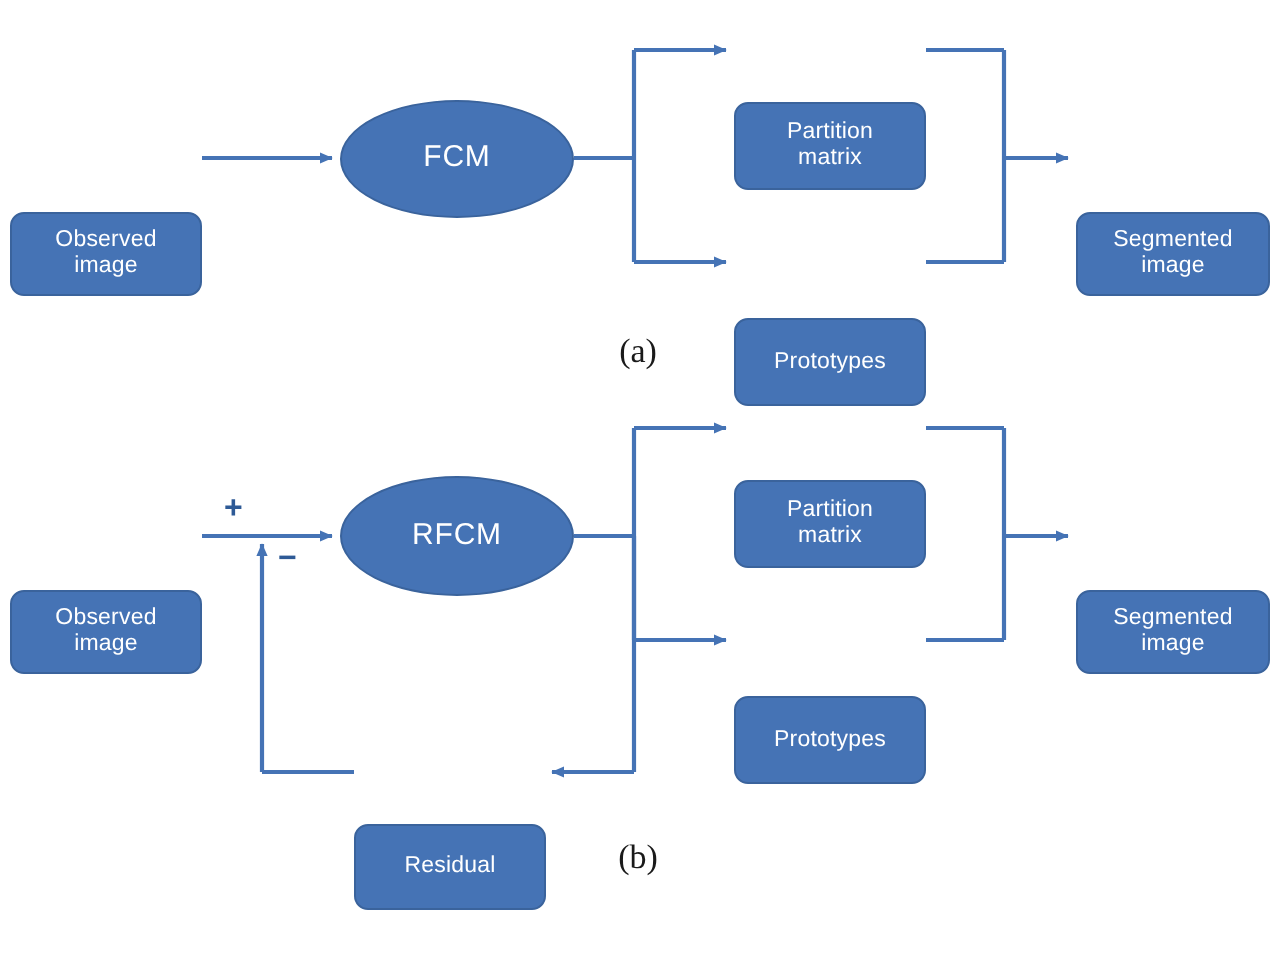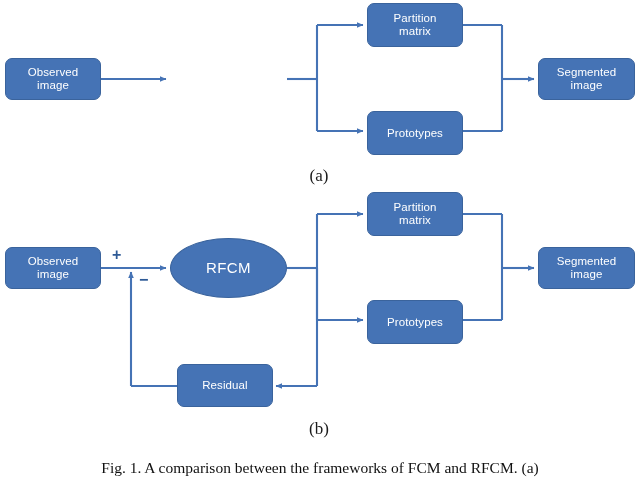--- a/index.html
+++ b/index.html
@@ -7,21 +7,21 @@
     width:640px;height:478px;background:#ffffff;overflow:hidden;
     font-family:"Liberation Sans", sans-serif;position:relative;
   }
   #figure{position:absolute;left:0;top:0;width:640px;height:478px;}
   .node{
     position:absolute;box-sizing:border-box;
     background:#4573B5;border:1px solid #3A639C;
     color:#ffffff;display:flex;align-items:center;justify-content:center;
     text-align:center;line-height:1.12;font-size:11.5px;letter-spacing:0.1px;
   }
-  .node.rect{border-radius:7px;}
+  .node.rect{border-radius:7px;margin-top:48px;}
   .node.ellipse{border-radius:50%;font-size:15px;letter-spacing:0.4px;}
   .node span{display:block;pointer-events:none;}
   .caption-label{
     position:absolute;color:#1a1a1a;font-family:"Liberation Serif", serif;
     font-size:17px;text-align:center;
   }
   .fig-caption{
     position:absolute;left:0;width:640px;color:#111111;
     font-family:"Liberation Serif", serif;font-size:15.5px;
     text-align:center;white-space:nowrap;
@@ -95,20 +95,23 @@
     </g>
   </svg>
 
   <div class="node rect" style="left:5px;top:58px;width:96px;height:42px;">
     <span>
       <span>Observed</span>
       <span>image</span>
     </span>
   </div>
 
+  <div class="node ellipse" style="left:170px;top:50px;width:117px;height:59px;">
+    <span>FCM</span>
+  </div>
 
   <div class="node rect" style="left:367px;top:3px;width:96px;height:44px;">
     <span>
       <span>Partition</span>
       <span>matrix</span>
     </span>
   </div>
 
   <div class="node rect" style="left:367px;top:111px;width:96px;height:44px;">
     <span>Prototypes</span>
@@ -155,15 +158,14 @@
       <span>image</span>
     </span>
   </div>
 
   <div class="node rect" style="left:177px;top:364px;width:96px;height:43px;align-items:center;">
     <span>Residual</span>
   </div>
 
   <div class="caption-label" style="left:269px;top:419px;width:100px;">(b)</div>
 
-  <div class="fig-caption" style="top:459px;">Fig. 1. A comparison between the frameworks of FCM and RFCM. (a)</div>
 
 </div>
 
 </body></html>

